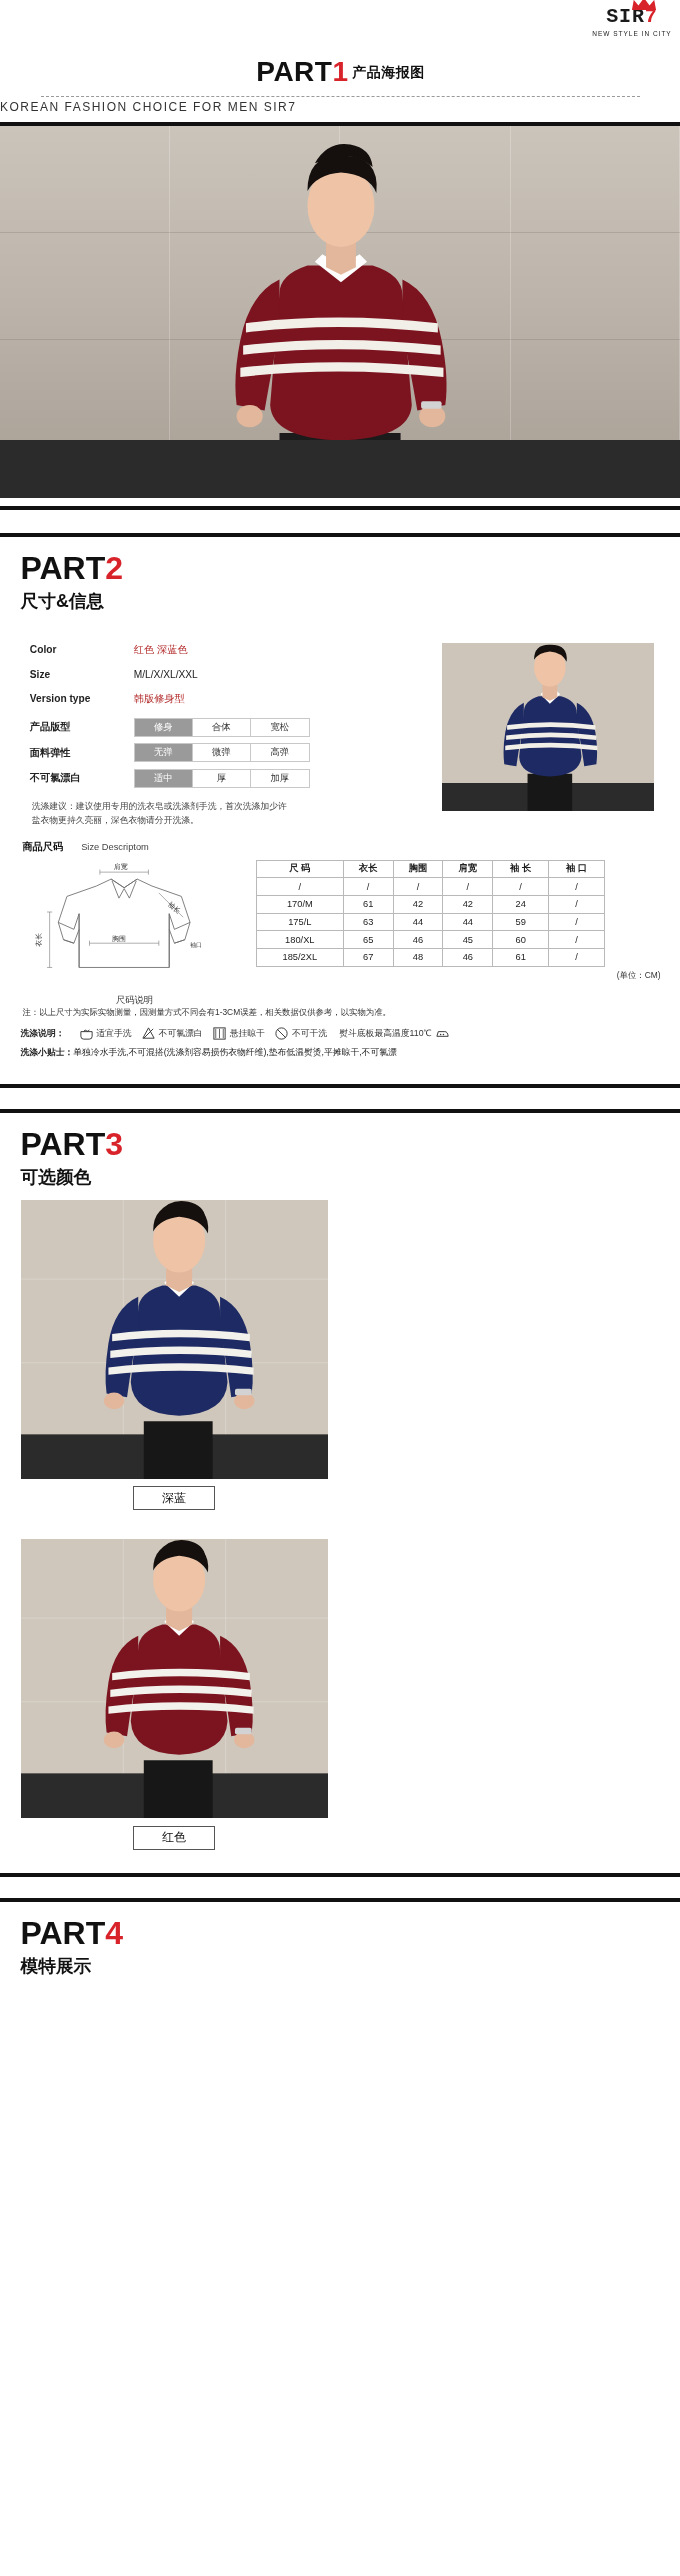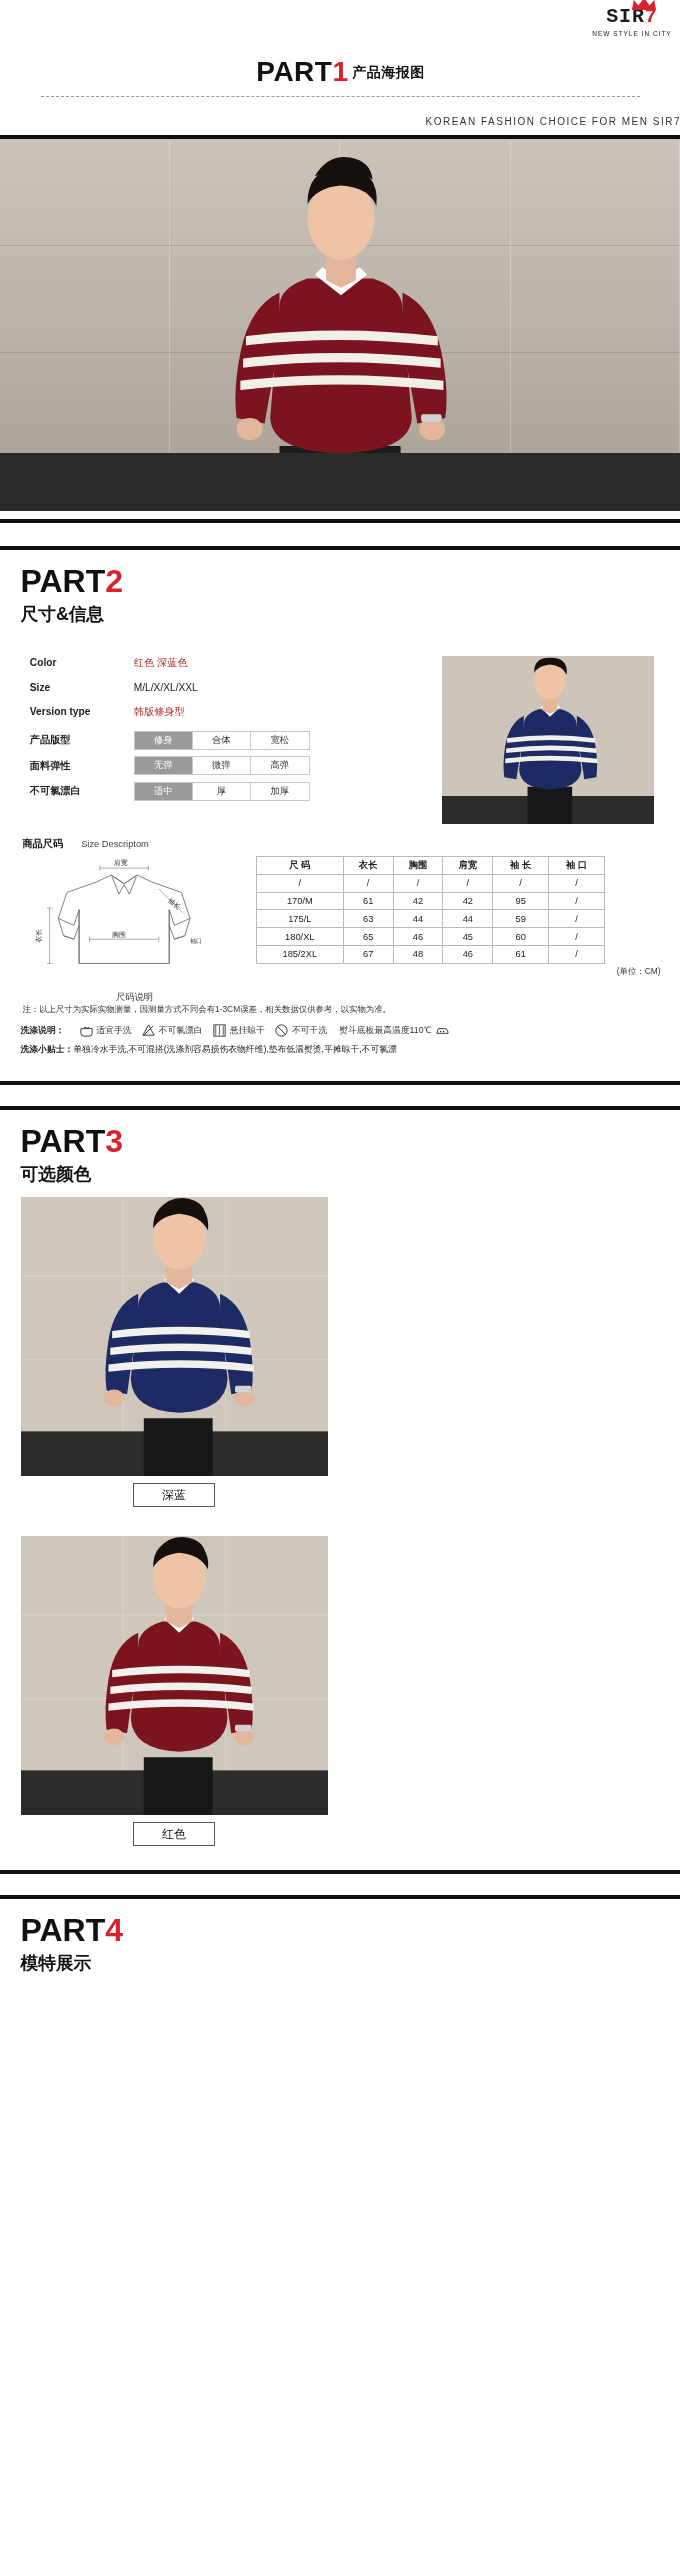--- a/index.html
+++ b/index.html
@@ -74,25 +74,25 @@
     color: #111;
     font-weight: bold;
     margin-left: 3.7px;
     vertical-align: 4.7px;
   }
   .dash-line {
     margin: 7.4px 41px 0 41px;
     border-top: 0.9px dashed #9a9a9a;
   }
   .sub-en {
-    font-size: 10px;
+    font-size: 12px;
     letter-spacing: 1.5px;
     color: #333;
-    margin-top: 19px;
-    text-align: right;
+    margin-top: 3px;
+    text-align: left;
   }
   .rule-black {
     height: 3.7px;
     background: #111;
     margin-top: 8.4px;
   }
 
   
   .hero {
     width: 681px;
@@ -337,20 +337,24 @@
         </div>
         <div class="opt-row">
           <div class="k">不可氯漂白</div>
           <div class="opt-boxes">
             <div class="opt-box on">适中</div>
             <div class="opt-box">厚</div>
             <div class="opt-box">加厚</div>
           </div>
         </div>
 
+        <div class="wash-note">
+          <div>洗涤建议：建议使用专用的洗衣皂或洗涤剂手洗，首次洗涤加少许</div>
+          <div>盐衣物更持久亮丽，深色衣物请分开洗涤。</div>
+        </div>
       </div>
 
       <div class="info-right">
         <div class="info-photo">
           <svg viewBox="0 0 228 180" preserveAspectRatio="none" style="width:100%;height:100%">
             <rect x="0" y="0" width="228" height="180" fill="#cdc5ba"></rect>
             <rect x="0" y="150" width="228" height="30" fill="#2b2b2b"></rect>
             <path d="M92 140 L92 180 L140 180 L140 140 Z" fill="#171717"></path>
             <path d="M88 74 Q88 62 104 57 L128 57 Q145 62 145 75 L150 122 Q148 142 116 143 Q84 142 83 122 Z" fill="#1e2a63"></path>
             <path d="M88 64 Q72 72 68 96 Q65 115 67 130 L80 132 Q84 104 88 86 Z" fill="#1e2a63"></path>
@@ -423,21 +427,21 @@
             <td>/</td>
             <td>/</td>
             <td>/</td>
             <td>/</td>
           </tr>
           <tr>
             <td>170/M</td>
             <td>61</td>
             <td>42</td>
             <td>42</td>
-            <td>95</td>
+            <td>24</td>
             <td>/</td>
           </tr>
           <tr>
             <td>175/L</td>
             <td>63</td>
             <td>44</td>
             <td>44</td>
             <td>59</td>
             <td>/</td>
           </tr>

